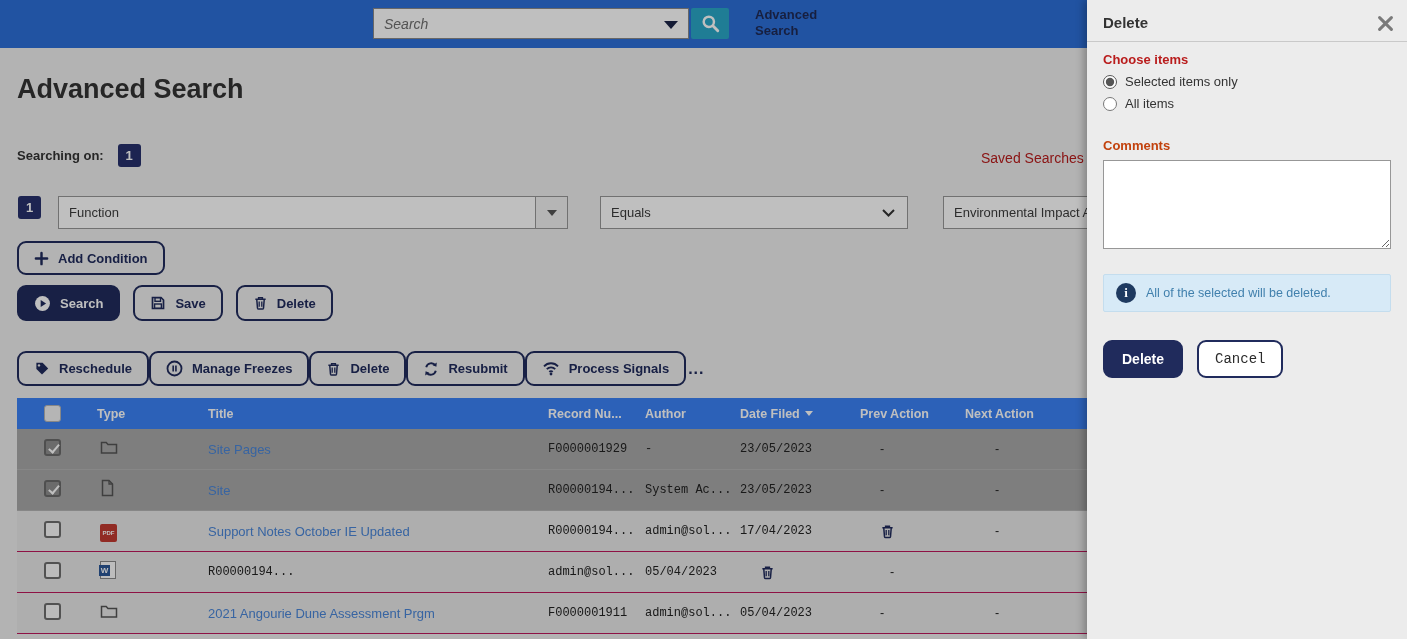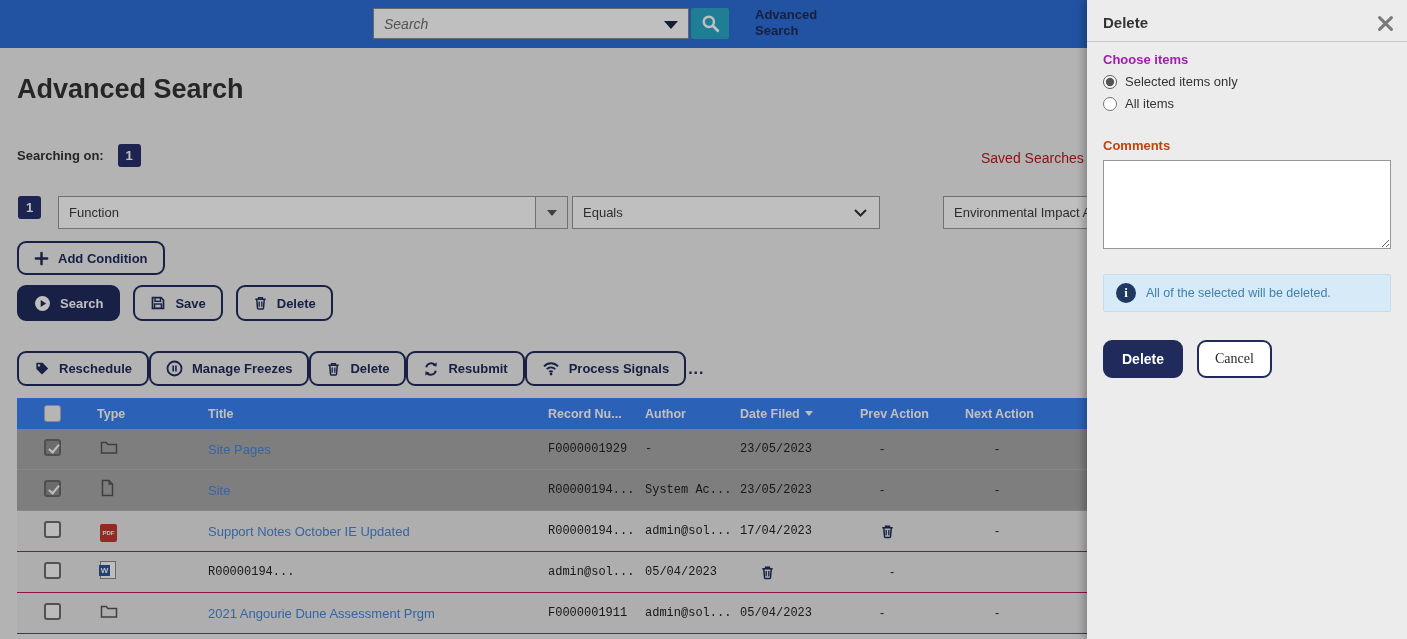--- a/index.html
+++ b/index.html
@@ -22,21 +22,21 @@
   .searching-label { font-size:13px; font-weight:bold; color:#333; }
   .badge { width:23px; height:23px; background:#27316d; color:#fff; font-size:13px; font-weight:bold; display:flex; align-items:center; justify-content:center; border-radius:3px; }
   .saved-searches { position:absolute; left:981px; top:102px; font-size:14px; color:#b91c1c; cursor:pointer; }
 
   
   .cond-badge { position:absolute; left:18px; top:148px; }
   .combo { position:absolute; top:148px; height:33px; background:#fff; border:1px solid #979797; display:flex; align-items:center; font-size:13px; color:#3c3c3c; cursor:pointer; }
   .field-combo { left:58px; width:510px; padding-left:10px; }
   .combo-arrow-btn { position:absolute; right:0; top:0; width:32px; height:31px; border-left:1px solid #979797; background:#f2f2f2; display:flex; align-items:center; justify-content:center; }
   .combo-arrow-btn::after { content:""; width:0; height:0; border-left:5px solid transparent; border-right:5px solid transparent; border-top:6px solid #555; }
-  .op-select { left:572px; width:308px; padding-left:10px; justify-content:space-between; }
+  .op-select { left:600px; width:308px; padding-left:10px; justify-content:space-between; }
   .op-select .chev { margin-right:12px; }
   .val-input { position:absolute; left:943px; top:148px; width:255px; height:33px; background:#fff; border:1px solid #979797; font-size:13px; color:#3c3c3c; padding:0 10px; font-family:"Liberation Sans", sans-serif; outline:none; }
 
   
   .btn { display:inline-flex; align-items:center; gap:9px; border:2px solid #202b5c; border-radius:9px; background:transparent; color:#202b5c; font-size:13px; font-weight:bold; font-family:"Liberation Sans", sans-serif; padding:0 15px; height:35px; cursor:pointer; }
   .btn.filled { background:#202b5c; color:#fff; }
   .add-cond { position:absolute; left:17px; top:193px; height:34px; }
   .actions-row { position:absolute; left:17px; top:237px; display:flex; gap:13px; }
   .actions-row .btn { height:36px; }
   .toolbar-row { position:absolute; left:17px; top:303px; display:flex; align-items:center; }
@@ -72,31 +72,31 @@
   .ti-word .w-badge { position:absolute; left:-2px; bottom:2px; width:11px; height:11px; background:#2b5797; color:#fff; font-size:8px; font-weight:bold; display:flex; align-items:center; justify-content:center; }
 
   
   .overlay { position:absolute; left:0; top:0; width:1407px; height:639px; background:rgba(0,0,0,0.25); z-index:40; pointer-events:none; }
 
   
   .panel { position:absolute; left:1087px; top:0; width:320px; height:639px; background:#ececec; z-index:60; box-shadow:-3px 0 8px rgba(0,0,0,0.28); padding:0 16px; }
   .panel-title { font-size:15px; font-weight:bold; color:#333; padding-top:14px; }
   .panel-close { position:absolute; right:14px; top:16px; background:none; border:none; cursor:pointer; }
   .panel-divider { height:1px; background:#c9c9c9; margin:10px -16px 0 -16px; }
-  .choose-label { margin-top:10px; font-size:13px; font-weight:bold; color:#a21caf; }
+  .choose-label { margin-top:10px; font-size:13px; font-weight:bold; color:#b91c1c; }
   .radio-option { display:flex; align-items:center; gap:8px; margin-top:7px; font-size:13px; color:#333; }
   .radio-option input { width:14px; height:14px; accent-color:#555; cursor:pointer; }
   .comments-label { margin-top:27px; font-size:13px; font-weight:bold; color:#c2410c; }
   .comments-box { margin-top:7px; width:288px; height:89px; background:#fff; border:1px solid #979797; resize:both; font-family:"Liberation Sans", sans-serif; font-size:13px; padding:6px; outline:none; }
   .info-box { margin-top:21px; width:288px; background:#d7eaf7; border:1px solid #c4ddee; border-radius:2px; display:flex; align-items:center; gap:10px; padding:8px 12px; min-height:37px; }
   .info-icon { width:20px; height:20px; min-width:20px; border-radius:50%; background:#1f3a60; color:#fff; font-size:13px; font-weight:bold; font-family:"Liberation Serif", serif; display:flex; align-items:center; justify-content:center; }
   .info-text { font-size:12.5px; color:#4180ad; }
   .panel-buttons { margin-top:28px; display:flex; gap:14px; }
   .p-delete { background:#202b5c; color:#fff; border:2px solid #202b5c; border-radius:9px; font-size:14px; font-weight:bold; font-family:"Liberation Sans", sans-serif; padding:9px 17px; cursor:pointer; }
-  .p-cancel { background:#fff; color:#2a2a2a; border:2px solid #202b5c; border-radius:9px; font-size:14px; font-family:Liberation Serif, serif; padding:9px 16px; cursor:pointer; }
+  .p-cancel { background:#fff; color:#2a2a2a; border:2px solid #202b5c; border-radius:9px; font-size:14px; font-family:Liberation Mono, monospace; padding:9px 16px; cursor:pointer; }
 </style>
 </head>
 <body>
 
 <header class="topbar">
   <div class="search-wrap">
     <input class="search-input" type="text" placeholder="Search" style="">
     <span class="search-dd"></span>
   </div>
   <button class="search-go">

